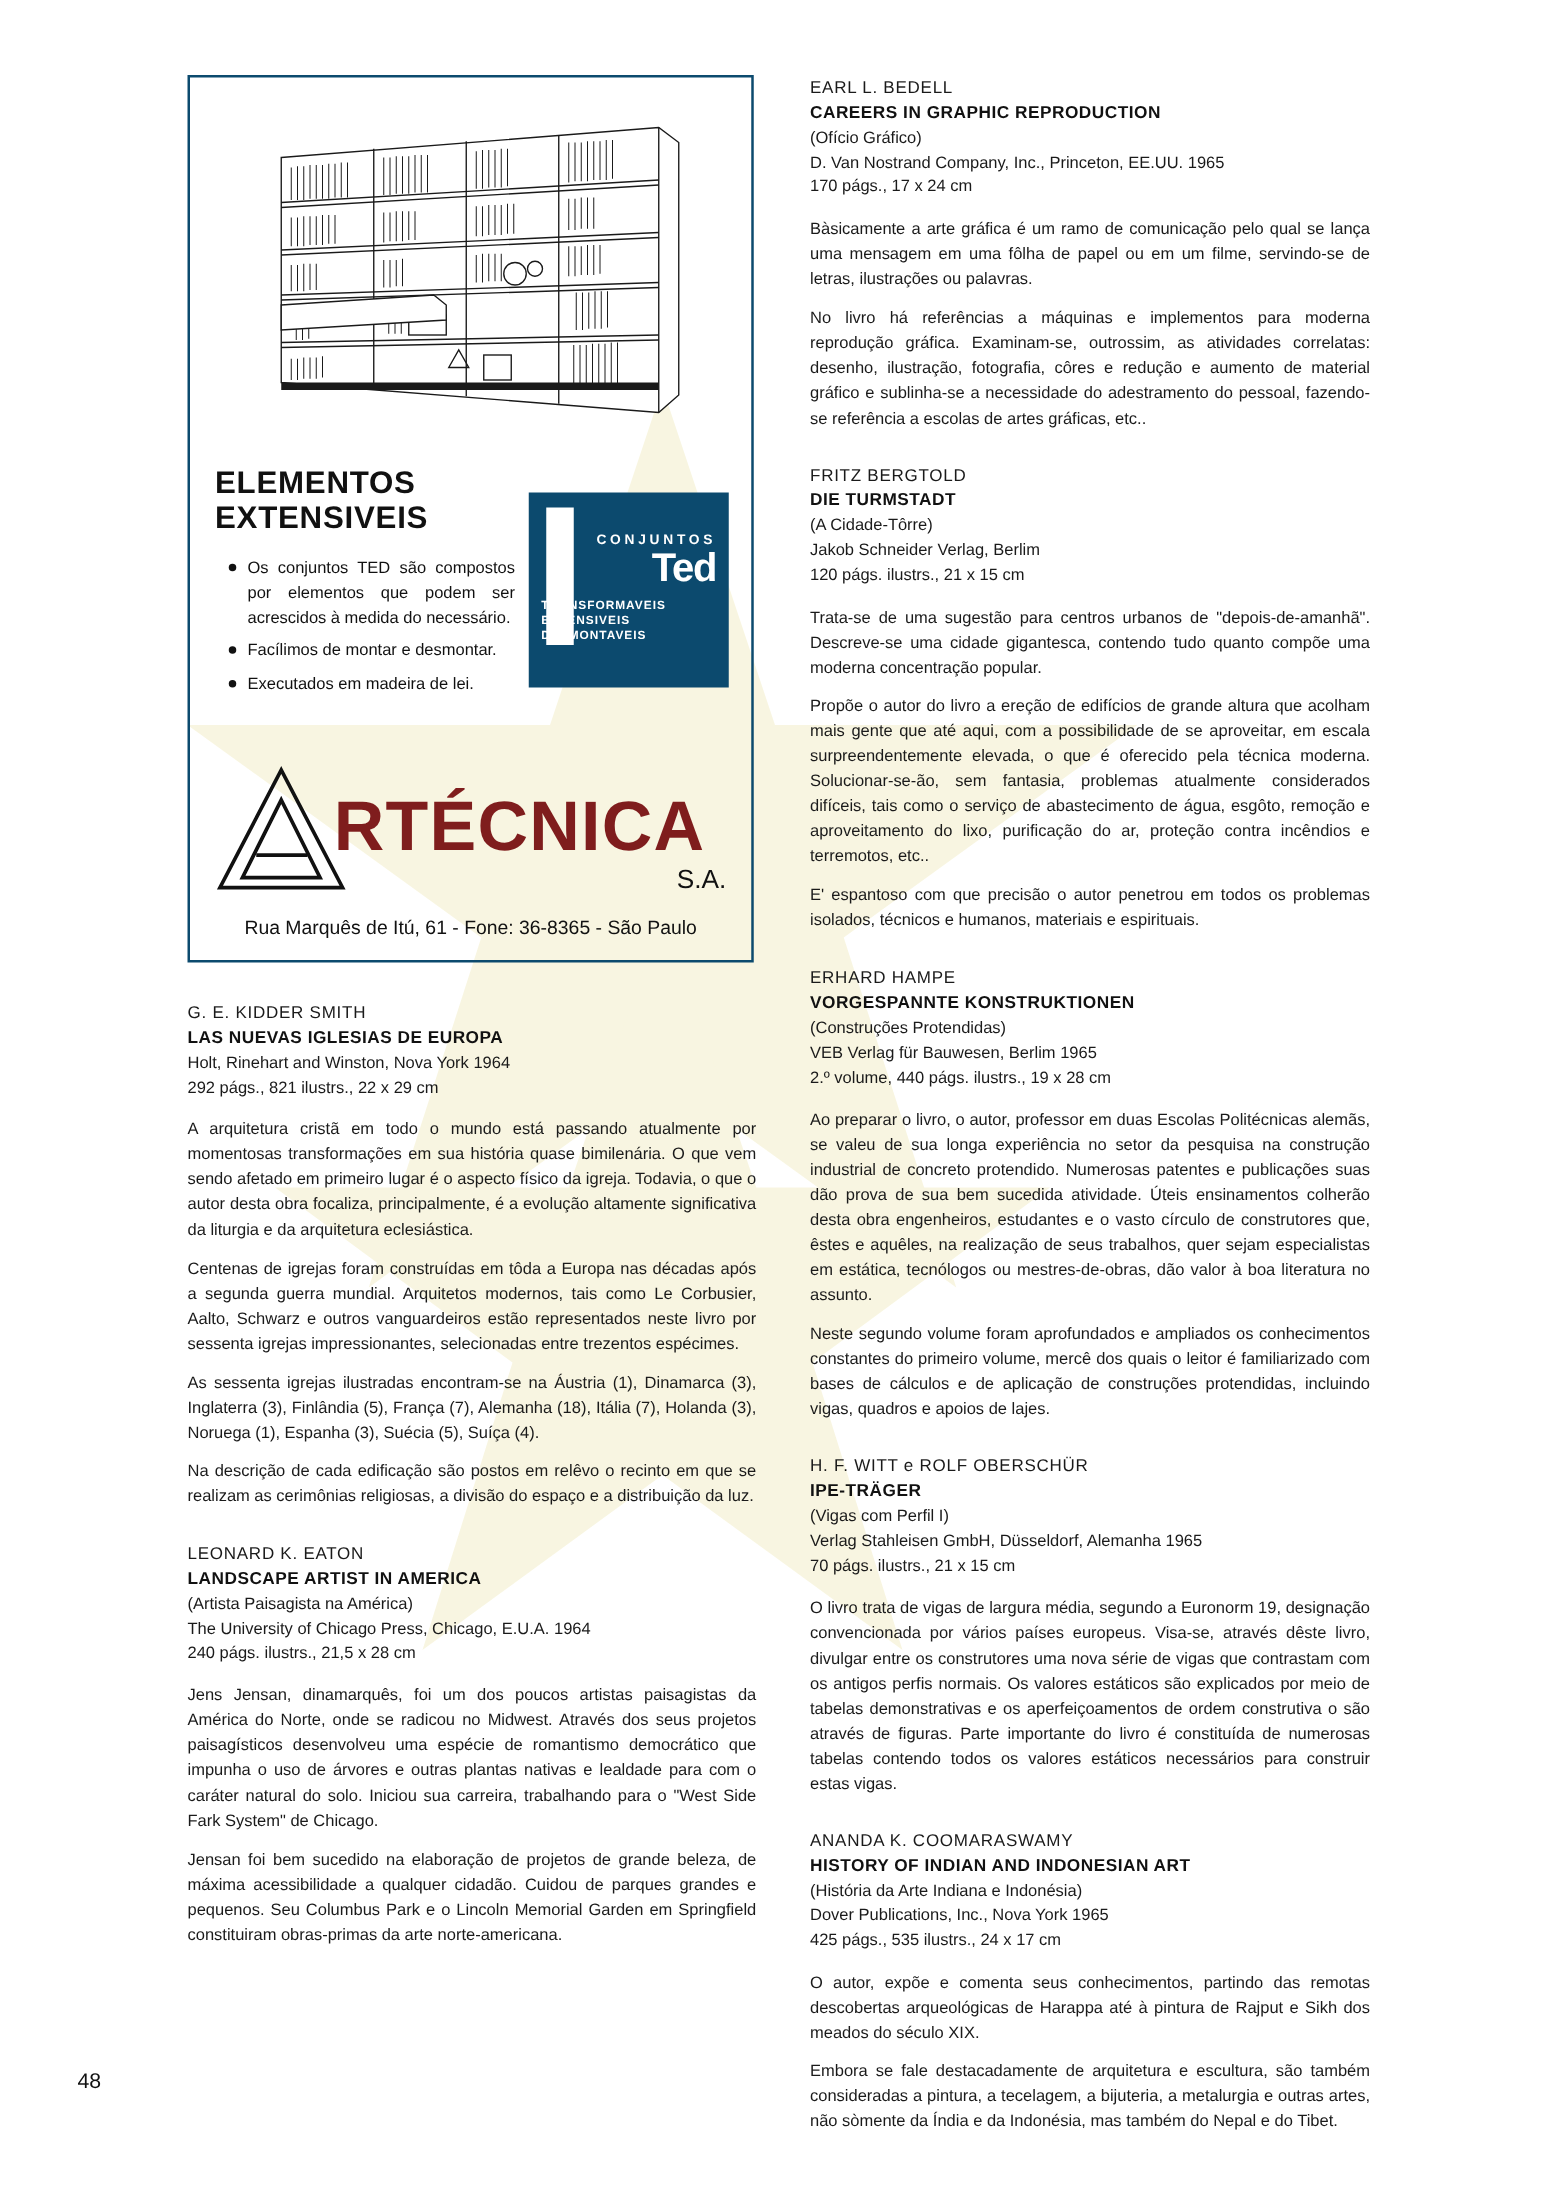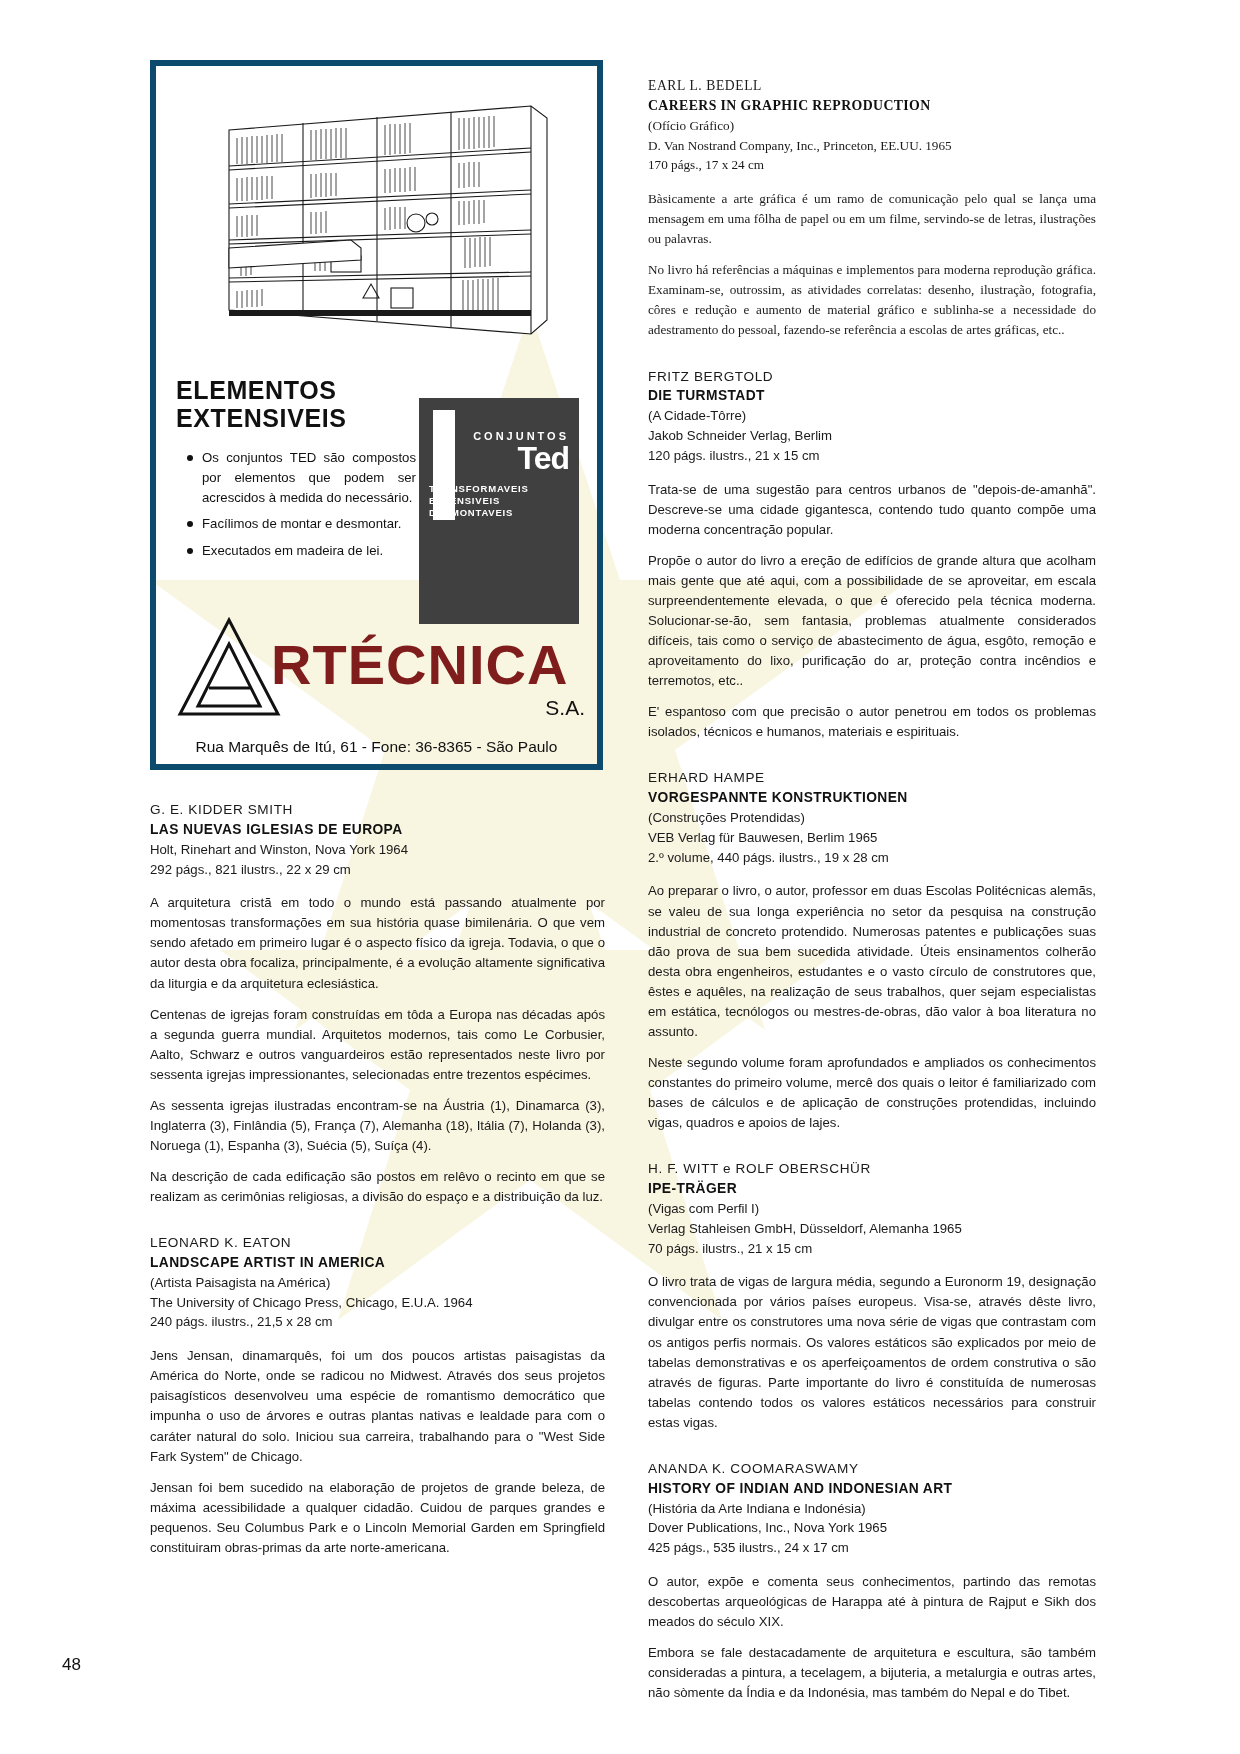--- a/index.html
+++ b/index.html
@@ -43,21 +43,21 @@
   }
   .col-right {
     position: absolute;
     left: 648px;
     top: 60px;
     width: 448px;
   }
 
   
   .ad {
-    border: 6px solid #0c4a6e;
+    border: 2px solid #0c4a6e;
     width: 453px;
     height: 710px;
     position: relative;
     background: transparent;
     box-sizing: border-box;
   }
   .ad-shelf {
     position: absolute;
     left: 55px;
     top: 22px;
@@ -102,22 +102,22 @@
     width: 6px;
     height: 6px;
     border-radius: 50%;
     background: #111;
   }
   .ad-logo-box {
     position: absolute;
     right: 18px;
     top: 332px;
     width: 160px;
-    height: 226px;
-    background: #404040;
+    height: 156px;
+    background: #0c4a6e;
     color: #fff;
     box-sizing: border-box;
     padding: 8px 10px;
   }
   .ad-logo-box .conj {
     font-size: 11px;
     letter-spacing: 3px;
     font-weight: bold;
     text-align: right;
     margin-top: 24px;
@@ -174,21 +174,21 @@
     left: 0;
     right: 0;
     top: 672px;
     text-align: center;
     font-size: 15.5px;
     color: #111;
   }
 
   
   .entry { margin-top: 26px; }
-  .entry:first-child { margin-top: 16px; font-family: Liberation Serif, serif; }
+  .entry:first-child { margin-top: 0; }
   .au {
     font-size: 13.6px;
     letter-spacing: .6px;
     line-height: 1.45;
     color: #1a1a1a;
   }
   .ti {
     font-size: 13.8px;
     font-weight: bold;
     letter-spacing: .4px;

